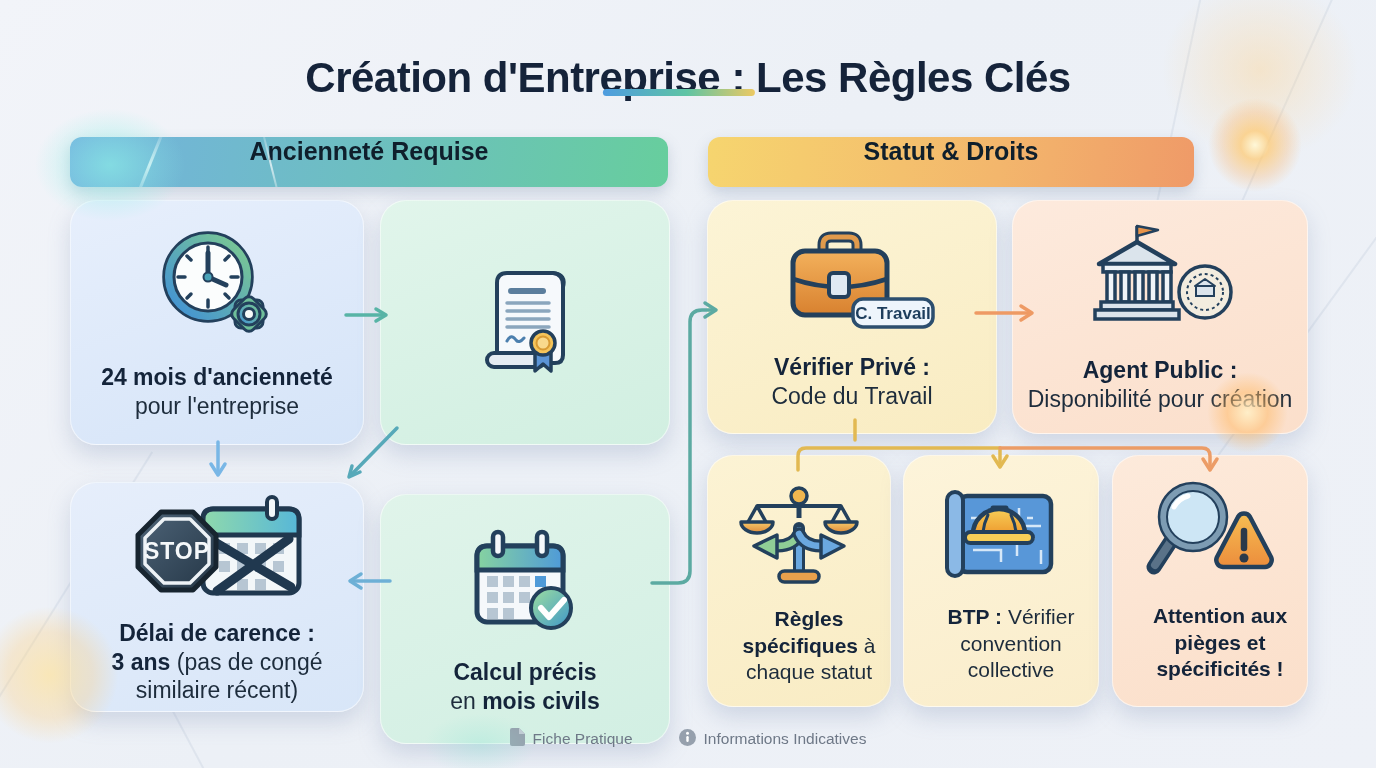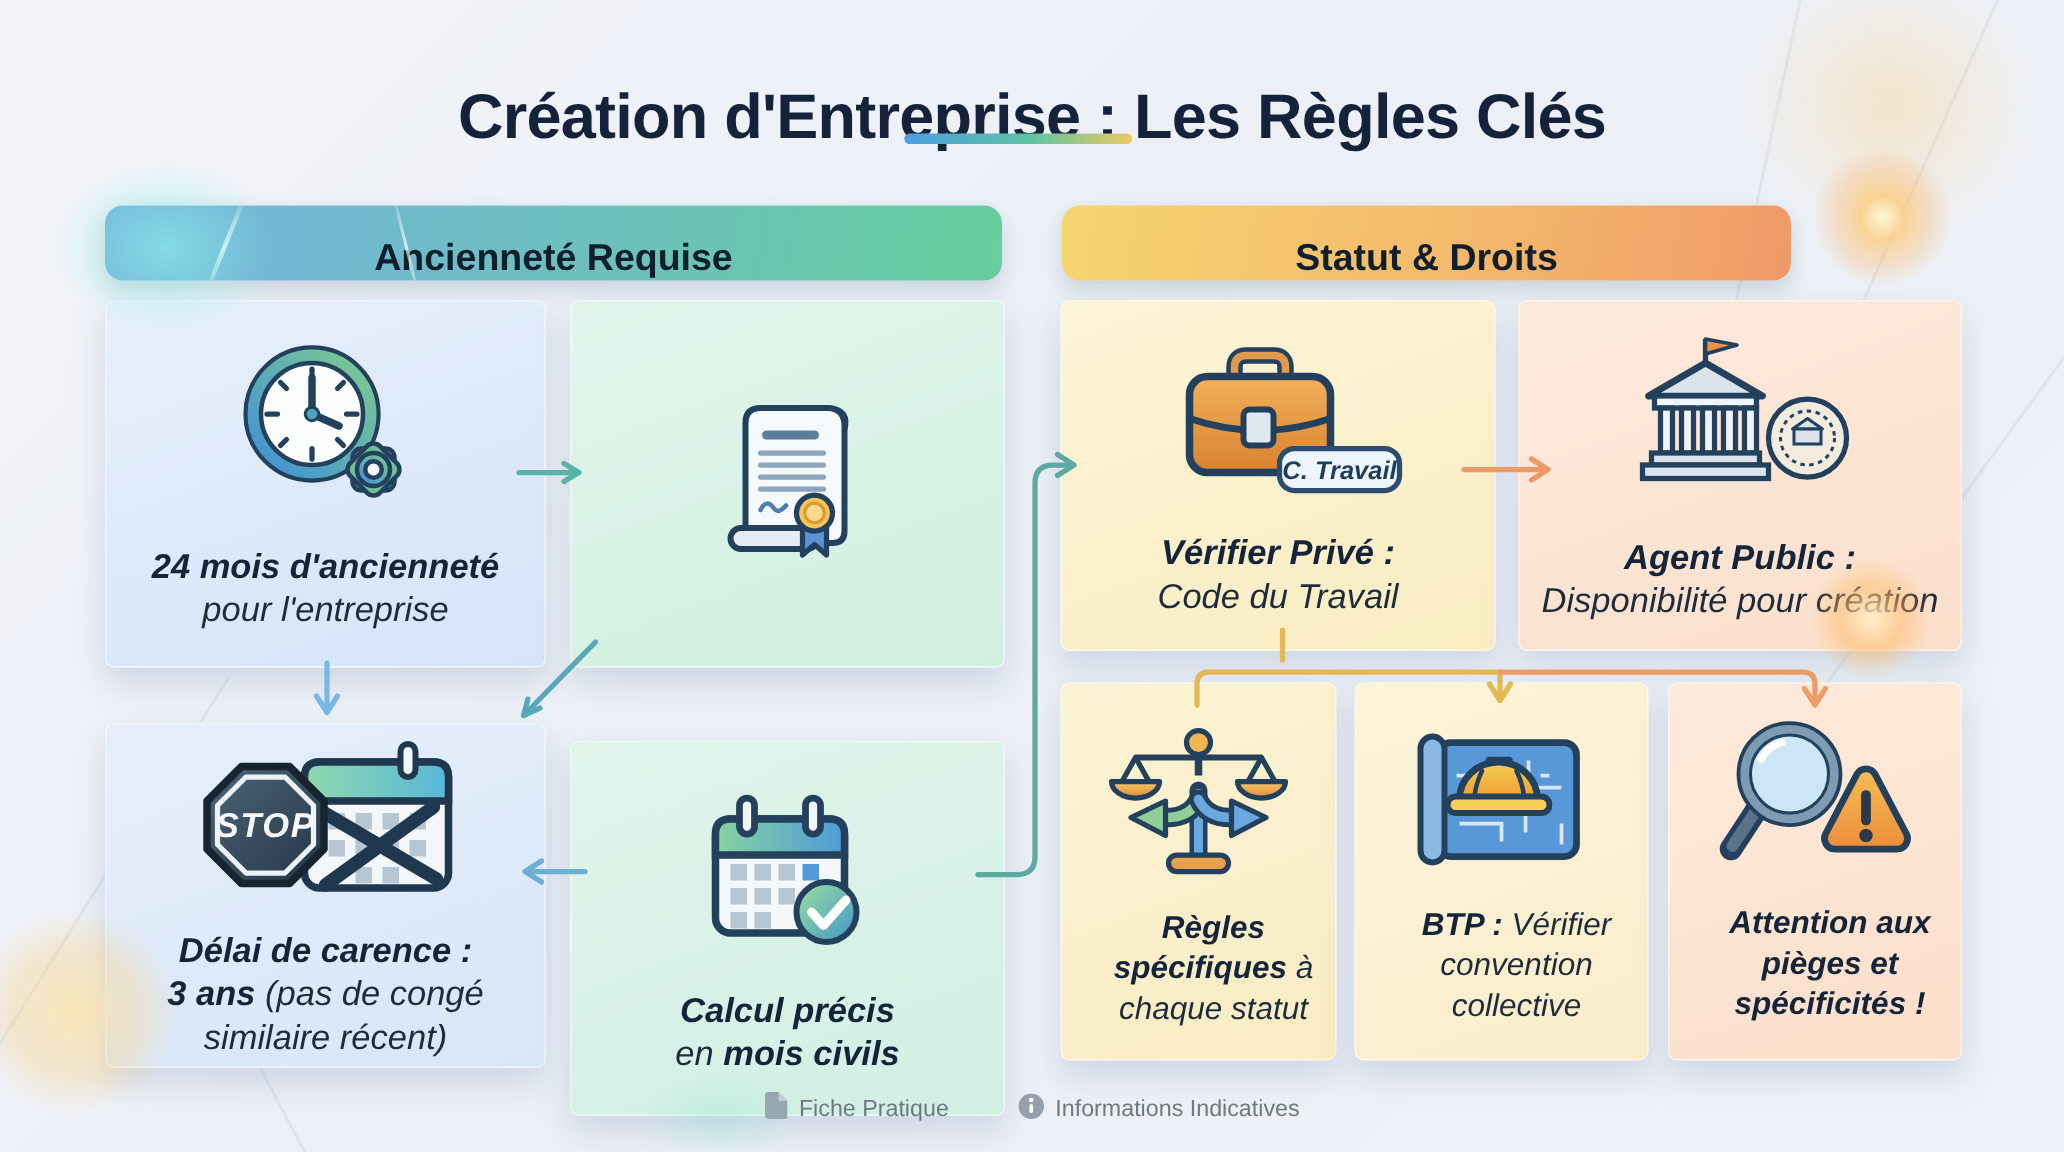--- a/index.html
+++ b/index.html
@@ -28,37 +28,37 @@
   .g-bottom-teal{left:400px;top:700px;width:160px;height:90px;
     background:radial-gradient(closest-side,rgba(150,230,215,.35),transparent 70%);}
 
   .title{position:absolute;top:26px;left:0;width:100%;text-align:center;
     font-size:42px;font-weight:800;color:#15233a;letter-spacing:-.5px;z-index:2;}
   .title-underline{position:absolute;top:89px;left:50%;transform:translateX(-56%);
     width:152px;height:7px;border-radius:4px;z-index:2;
     background:linear-gradient(90deg,#4e9ce0,#5ec4a4 55%,#ecc963);}
 
   .col-header{position:absolute;top:137px;height:50px;border-radius:12px;
-    display:flex;align-items:flex-end;justify-content:center;
+    display:flex;align-items:flex-start;justify-content:center;
     font-size:25px;font-weight:bold;color:#0f1f2c;z-index:2;
     box-shadow:0 6px 14px rgba(120,140,170,.30);overflow:hidden;}
   .col-header.left{left:70px;width:598px;
     background:linear-gradient(100deg,#74b2df 0%,#6cc0bd 55%,#67ce9d 100%);}
   .col-header.left::before{content:'';position:absolute;left:78px;top:-12px;width:3px;height:80px;
     background:linear-gradient(rgba(255,255,255,0),rgba(255,255,255,.8),rgba(255,255,255,0));transform:rotate(22deg);}
   .col-header.left::after{content:'';position:absolute;left:200px;top:-14px;width:2px;height:84px;
     background:linear-gradient(rgba(255,255,255,0),rgba(255,255,255,.7),rgba(255,255,255,0));transform:rotate(-14deg);}
   .col-header.right{left:708px;width:486px;
     background:linear-gradient(100deg,#f6d56f 0%,#f3b66c 60%,#ef9a68 100%);}
 
-  .card{position:absolute;border-radius:6px;z-index:2;
+  .card{position:absolute;border-radius:26px;z-index:2;
     display:flex;flex-direction:column;align-items:center;justify-content:center;
     gap:14px;text-align:center;color:#1d2c3c;
     box-shadow:0 10px 22px rgba(125,145,180,.28);
-    border:1px solid rgba(255,255,255,.55);font-style:italic;}
+    border:1px solid rgba(255,255,255,.55);}
   .card .label{font-size:23px;line-height:1.26;}
   .card .label b{color:#14243a;}
   .small .label{font-size:21px;line-height:1.28;margin-left:20px;}
   .c1{left:70px; top:200px;width:292px;height:243px;background:linear-gradient(160deg,#e7effc,#d5e4f8);}
   .c2{left:380px;top:200px;width:288px;height:243px;background:linear-gradient(160deg,#e1f5eb,#d1efe1);}
   .c3{left:70px; top:482px;width:292px;height:228px;background:linear-gradient(160deg,#e6eefb,#d8e6f8);}
   .c4{left:380px;top:462px;width:288px;height:248px;background:linear-gradient(160deg,#e0f4ea,#d2efe3);margin-top:32px;}
   .c5{left:707px;top:200px;width:288px;height:232px;background:linear-gradient(160deg,#fcf4d6,#f9ecc2);}
   .c6{left:1012px;top:200px;width:294px;height:232px;background:linear-gradient(160deg,#fdeadd,#fbdfcb);}
   .c7{left:707px;top:455px;width:182px;height:250px;background:linear-gradient(160deg,#fcf3d4,#f9ecc4);}

